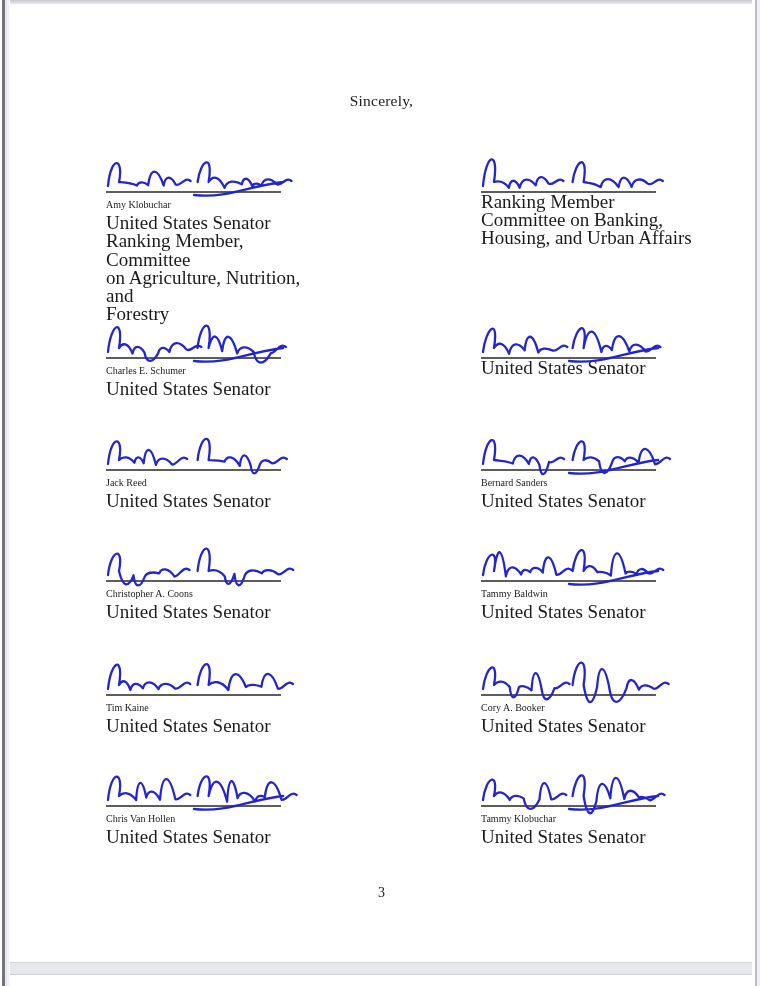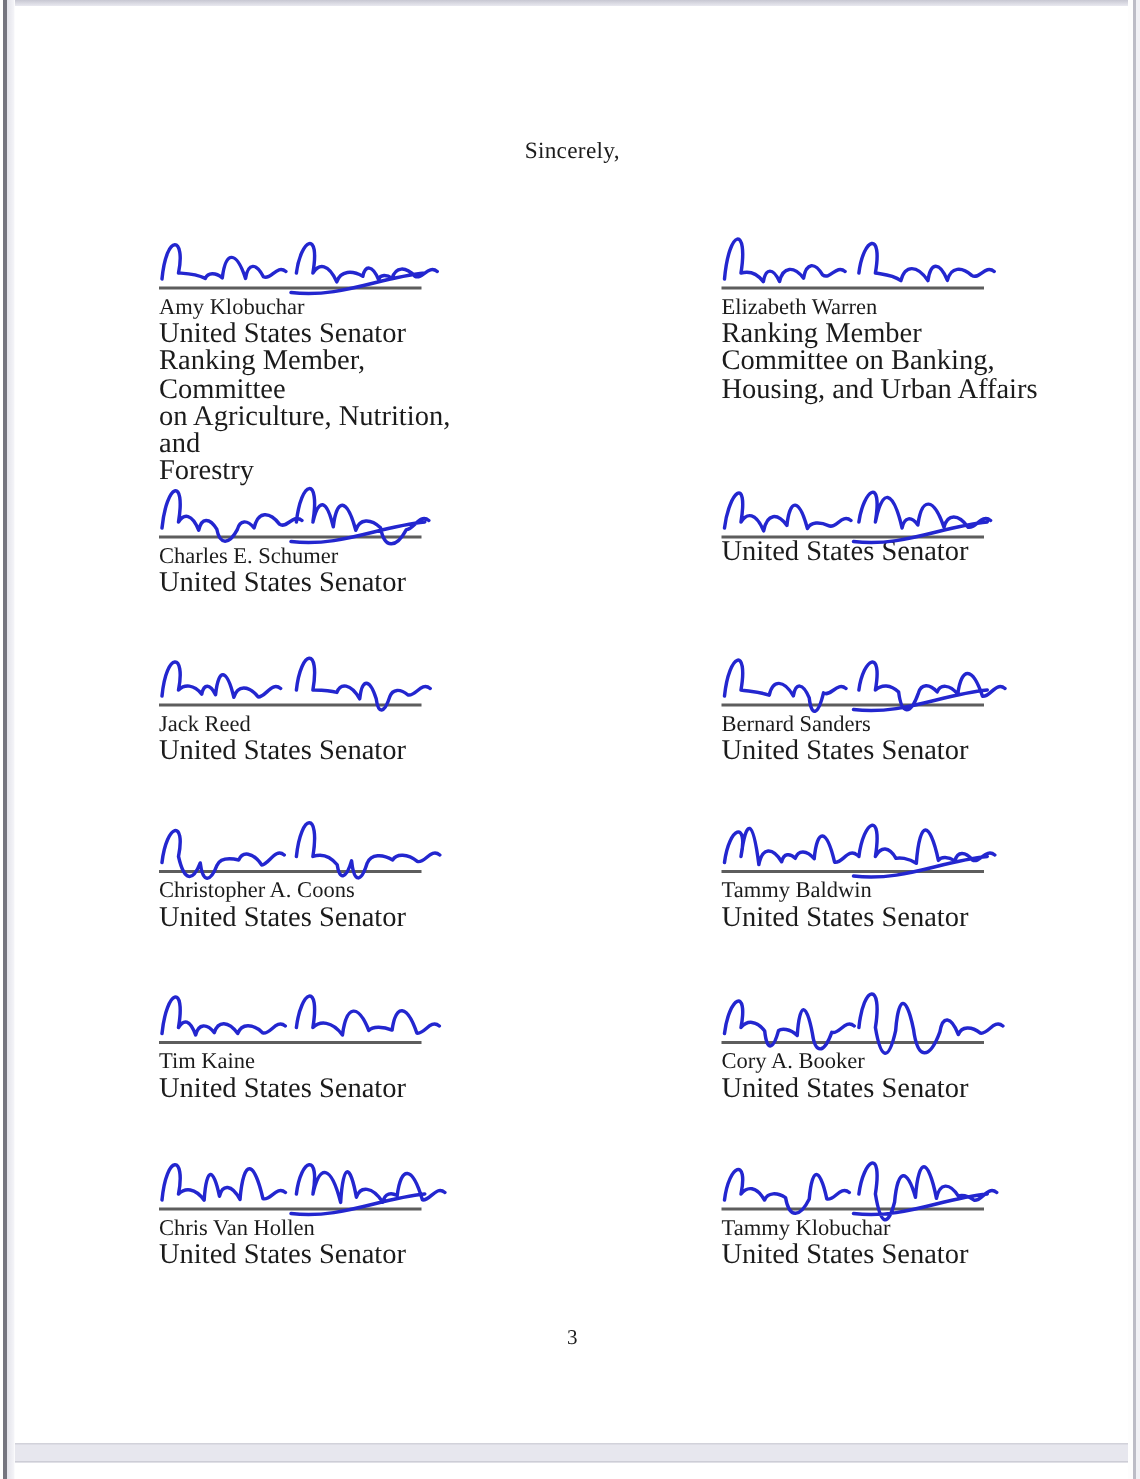--- a/index.html
+++ b/index.html
@@ -19,21 +19,21 @@
   .closing{position:absolute;top:88px;left:0;width:100%;text-align:center;
     font-size:15.5px;letter-spacing:.2px;}
   .page-number{position:absolute;top:881px;left:0;width:100%;text-align:center;font-size:14px;}
   .sig-area{position:absolute;inset:0;}
   .sig-block{position:absolute;width:215px;}
   .sig-line{width:175px;height:2px;background:var(--rule,#5d5d5d);}
   .signature{position:absolute;left:-3px;bottom:100%;margin-bottom:-15px;overflow:visible;
     pointer-events:none;}
   .signature path{fill:none;stroke:var(--ink,#2326cf);stroke-width:2.3;
     stroke-linecap:round;stroke-linejoin:round;}
-  .sig-name{margin-top:3px;font-size:15px;line-height:18.2px;}
+  .sig-name{margin-top:3px;font-size:10px;line-height:18.2px;}
   .sig-title{font-size:19px;line-height:18.2px;}
 </style>
 </head>
 <body>
 
 <div class="viewport">
   <div class="page">
     <div class="closing">Sincerely,</div>
     <div class="sig-area" id="sig-area">
   <div class="sig-block" style="left: 96px; top: 187px;">
@@ -48,21 +48,20 @@
             <div class="sig-title">on Agriculture, Nutrition, and</div>
             <div class="sig-title">Forestry</div>
           </div>
   </div>
 
   <div class="sig-block" style="left: 471px; top: 187px;">
     <svg class="signature" width="188" height="56" viewBox="0 0 188 56" aria-hidden="true">
       <path d="M5 36 C8.0 2.1 21.0 0.3 16.0 32 C19.9 30.9 25.8 30.9 30.9 37.8 C32.5 28.4 37.4 28.4 41.7 37.7 C44.1 27.3 51.3 27.3 57.7 35.4 C59.6 24.7 65.3 24.7 70.4 33.3 C75.4 37 79.4 26 85.4 31 M94.6 32 C97.6 8.2 110.6 3.3 105.6 32 C109.9 32.9 116.6 32.9 122.6 37.1 C125.3 26.4 133.4 26.4 140.6 37.1 C142.5 24.4 148.4 24.4 153.6 36.9 C156.0 27.7 163.3 27.7 169.8 33.6 C174.8 37 178.8 26 184.8 31"></path>
     </svg>
     <div class="sig-line"></div>
-    <div class="sig-name">Elizabeth Warren</div>
     <div class="sig-titles">
             <div class="sig-title">Ranking Member</div>
             <div class="sig-title">Committee on Banking,</div>
             <div class="sig-title">Housing, and Urban Affairs</div>
           </div>
   </div>
 
   <div class="sig-block" style="left: 96px; top: 353px;">
     <svg class="signature" width="188" height="56" viewBox="0 0 188 56" aria-hidden="true">
       <path d="M5 36 C8.0 6.0 21.0 1.4 16.0 32 C19.7 26.3 24.9 26.3 29.5 37.5 C31.3 28.9 36.7 28.9 41.5 36.7 C43.5 47.4 49.7 47.4 55.2 37.1 C56.9 30.4 61.9 30.4 66.4 36.0 C68.9 24.7 76.6 24.7 83.3 33.4 C88.3 37 92.3 26 98.3 31 M94.6 32 C97.6 3.9 110.6 0.7 105.6 32 C109.4 16.2 114.6 16.2 119.2 35.2 C121.5 15.6 128.2 15.6 134.2 37.5 C136.7 29.6 144.1 29.6 150.7 35.9 C153.3 49.9 161.0 49.9 167.9 37.1 C172.9 37 176.9 26 182.9 31 M91.0 45 C123.8 49 149.2 35 180.2 32"></path>

